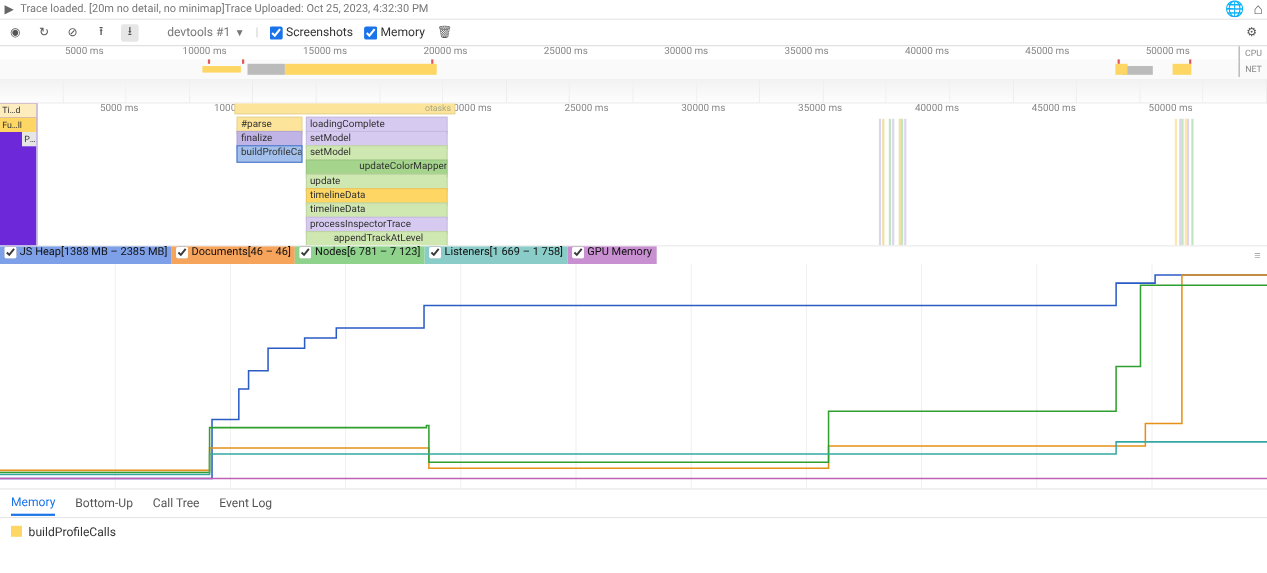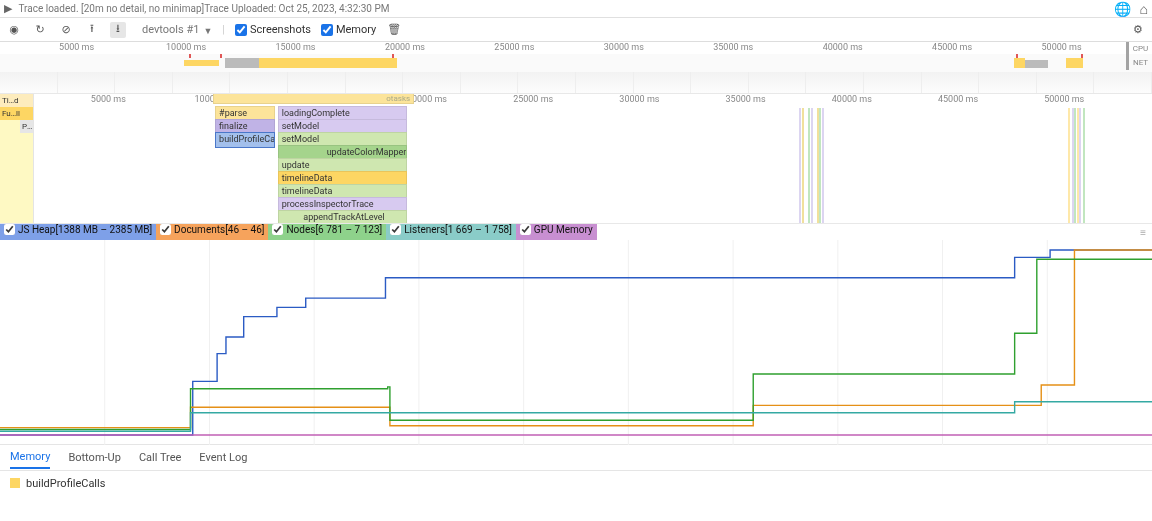--- a/index.html
+++ b/index.html
@@ -8,46 +8,46 @@
 
 .status-bar { height: 18px; background: #fff; display: flex; align-items: center; padding: 0 4px; border-bottom: 1px solid #e0e0e0; }
 .status-bar .play { color: #666; margin-right: 6px; }
 .status-bar .txt { color: #777; font-size: 10px; }
 .status-right { margin-left: auto; display: flex; gap: 8px; align-items: center; }
 
 
 .toolbar { height: 24px; background: #fff; display: flex; align-items: center; padding: 0 6px; gap: 10px; border-bottom: 1px solid #ddd; position: relative; }
 .toolbar .ico { width: 16px; height: 16px; display: flex; align-items: center; justify-content: center; color: #555; cursor: pointer; }
 .download-active { background: #e6e6e6; border-radius: 2px; }
-.context-sel { display: flex; align-items: flex-end; gap: 4px; color: #777; font-size: 11px; margin-left: 6px; cursor: pointer; }
+.context-sel { display: flex; align-items: flex-end; gap: 4px; color: #777; font-size: 11px; margin-left: 16px; cursor: pointer; }
 .context-sel .caret { font-size: 9px; }
 .chk-group { display: flex; align-items: center; gap: 3px; font-size: 11px; color: #333; }
 .chk-group input { accent-color: #1a73e8; width: 12px; height: 12px; }
 .gear-right { position: absolute; right: 6px; }
 
 
 .overview { height: 30px; position: relative; border-bottom: 1px solid #ddd; }
 .overview-ruler { height: 12px; position: relative; font-size: 9px; color: #888; }
 .overview-ruler span { position: absolute; top: 0; transform: translateX(-50%); }
 .overview-lane { position: absolute; top: 12px; height: 18px; left: 0; right: 0; background: #fafafa; }
 .ov-activity { position: absolute; height: 10px; top: 4px; }
 .ov-yellow { background: #fdd663; }
 .ov-tick { position: absolute; top: 0; width: 2px; height: 4px; background: #e05757; }
 
 
 .side-meters { position: absolute; right: 0; top: 42px; width: 26px; font-size: 8px; color: #888; text-align: center; }
-.side-meters div { height: 14px; line-height: 14px; border-left: 3px solid #a3a3a3; }
+.side-meters div { height: 14px; line-height: 14px; border-left: 1px solid #a3a3a3; }
 
 
 .screens { height: 22px; background: #fafafa; border-bottom: 1px solid #e8e8e8; display: flex; }
 .screens .thumb { flex: 1; border-right: 1px solid #eee; background: linear-gradient(#f2f2f2,#fdfdfd); }
 
 
 .flame-wrap { display: flex; height: 130px; border-bottom: 1px solid #e8e8e8; }
-.flame-left { width: 34px; background: #fef9c3; border-right: 1px solid #e4e4e4; }
+.flame-left { width: 34px; background: #6d28d9; border-right: 1px solid #e4e4e4; }
 .flame-left .htag { height: 13px; font-size: 8px; padding-left: 2px; line-height: 13px; overflow: hidden; text-overflow: ellipsis; white-space: nowrap; }
 .htag:nth-child(1){ background:#fdecbd; }
 .htag:nth-child(2){ background:#fdd663; }
 .htag:nth-child(3){ background:#e6e6e6;margin-left:20px; }
 
 .flame-body { flex: 1; position: relative; overflow: hidden; }
 .flame-ruler { height: 12px; position: relative; font-size: 9px; color: #888; }
 .flame-ruler span { position: absolute; top: 0; transform: translateX(-50%); }
 
 .flame-rows { position: absolute; top: 12px; left: 0; right: 0; }

